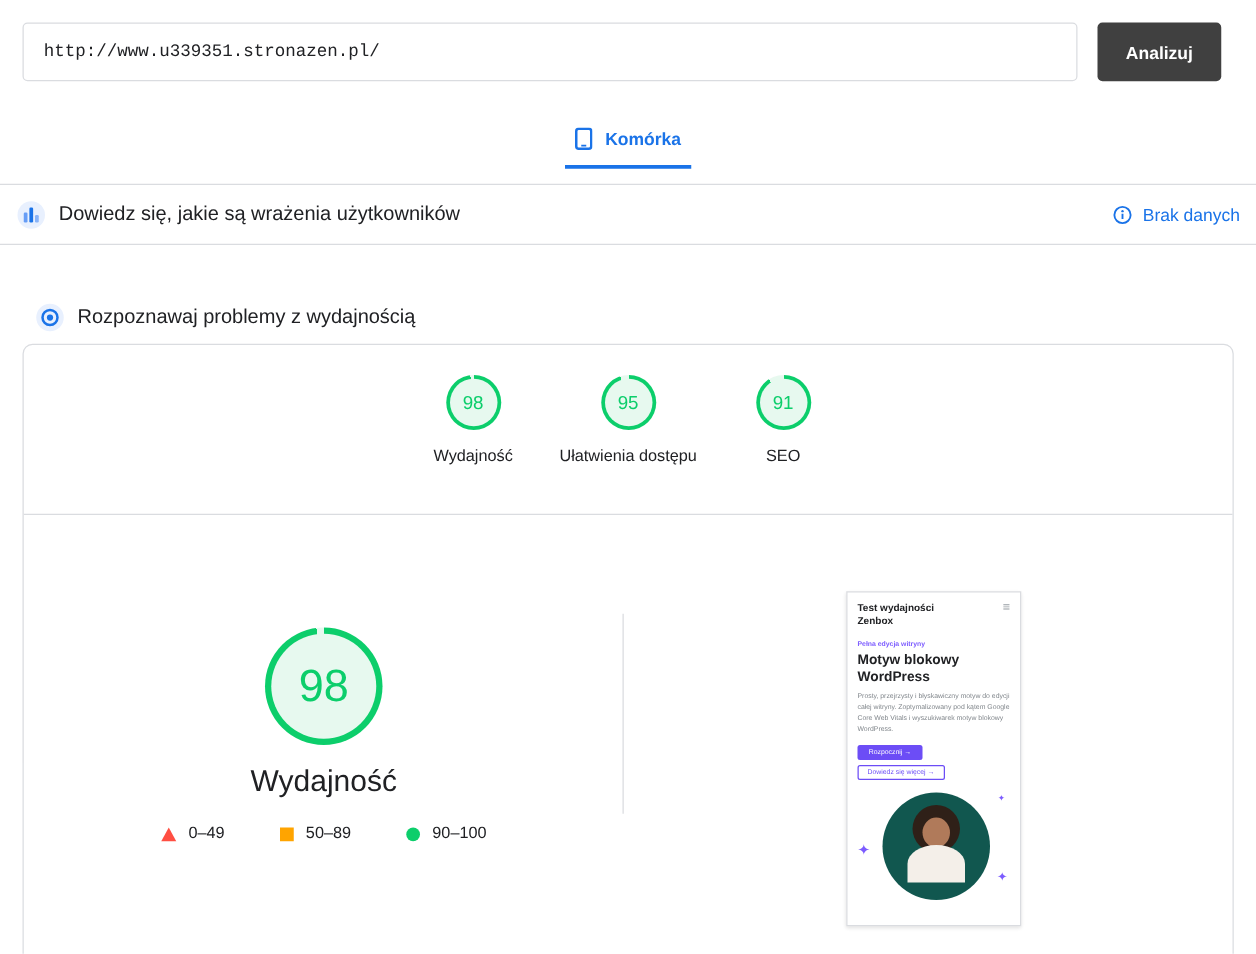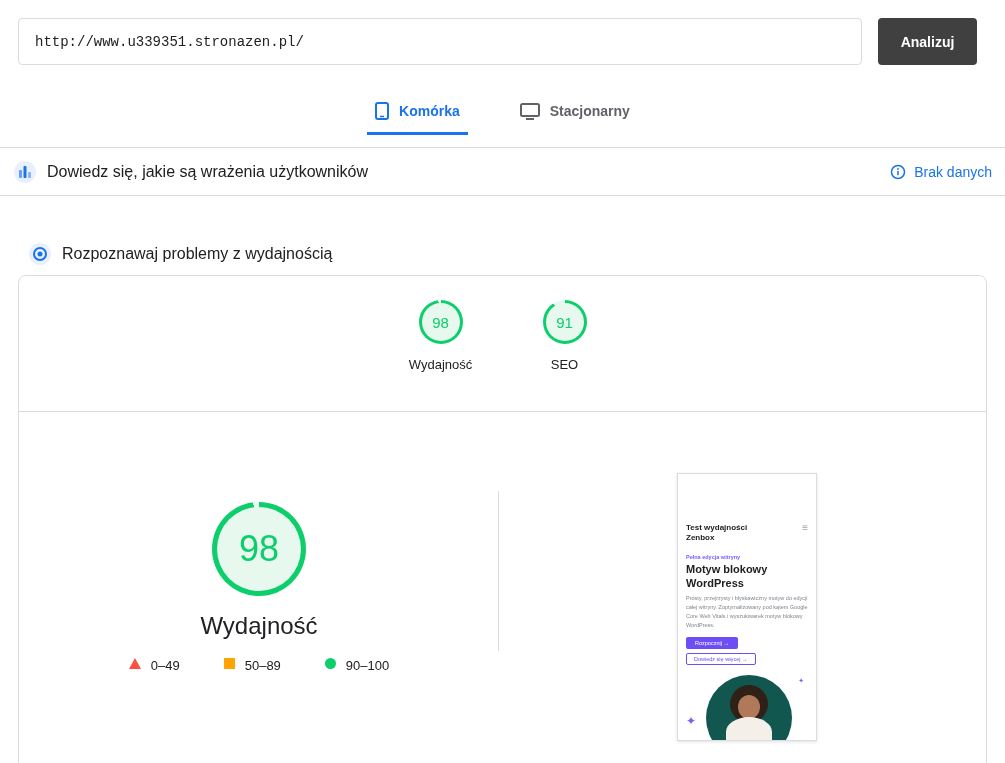--- a/index.html
+++ b/index.html
@@ -70,34 +70,34 @@
     background:conic-gradient(var(--c) calc(var(--p) * 3.6deg), var(--tint) 0deg);
     display:flex; align-items:center; justify-content:center;
   }
   .gauge::before { content:""; position:absolute; inset:5px; border-radius:50%; background:var(--tint); }
   .gauge-value { position:relative; font-size:36px; color:var(--c); }
   .gauge-title { margin-top:16px; font-size:24px; font-weight:400; color:#202124; }
   .disclaimer { margin:8px auto 0; width:446px; font-size:13px; line-height:20px; color:#3c4043; text-align:center; }
   .link { color:#1a73e8; cursor:pointer; }
 
   .legend { margin-top:18px; display:flex; justify-content:center; align-items:center; gap:44px; font-size:13px; color:#202124; }
-  .legend-item { display:flex; align-items:flex-start; gap:10px; }
+  .legend-item { display:flex; align-items:flex-end; gap:10px; }
   .swatch-tri { width:0; height:0; border-left:6px solid transparent; border-right:6px solid transparent; border-bottom:11px solid var(--c); }
   .swatch-sq { width:11px; height:11px; background:var(--c); }
   .swatch-ci { width:11px; height:11px; border-radius:50%; background:var(--c); }
 
   .vert-divider { position:absolute; left:479px; top:215px; height:160px; border-left:1px solid #dadce0; }
 
   
   .thumb {
     position:absolute; left:658px; top:197px; width:140px; height:268px;
     border:1px solid #dadce0; background:#fff; box-shadow:0 1px 3px rgba(0,0,0,.12);
     padding:8px; overflow:hidden;
   }
-  .thumb-header { display:flex; justify-content:space-between; align-items:flex-start;margin-top:41px; }
+  .thumb-header { display:flex; justify-content:space-between; align-items:flex-start; }
   .thumb-title { font-size:8px; font-weight:700; line-height:1.3; width:74px; color:#202124; }
   .menu-icon { font-size:10px; color:#9aa0a6; line-height:1; }
   .thumb-eyebrow { margin-top:10px; font-size:5.5px; font-weight:700; color:#7c5cff; }
   .thumb-heading { margin-top:3px; font-size:11px; font-weight:700; line-height:1.25; color:#202124; }
   .thumb-body { margin-top:4px; font-size:5.5px; line-height:1.65; color:#80868b; }
   .thumb-btn1 { display:inline-block; margin-top:6px; background:#6c4df6; color:#fff; font-size:5.5px; padding:3px 9px; border-radius:2px; }
   .thumb-btn2 { display:block; width:fit-content; margin-top:4px; border:1px solid #6c4df6; color:#6c4df6; font-size:5.5px; padding:2px 7px; border-radius:2px; }
 
   .thumb-img { position:relative; margin-top:6px; height:80px; }
   .teal-circle { position:absolute; left:20px; top:4px; width:86px; height:86px; border-radius:50%; background:#11574f; }
@@ -117,29 +117,20 @@
 
 <div class="tabs">
   <div class="tab active">
     <span class="tab-icon">
       <svg width="14" height="18" viewBox="0 0 14 18">
           <rect x="1" y="1" width="12" height="16" rx="2" fill="none" stroke="#1a73e8" stroke-width="2"></rect>
           <line x1="5" y1="14.5" x2="9" y2="14.5" stroke="#1a73e8" stroke-width="1.5"></line>
         </svg>
     </span>
     <span>Komórka</span>
-  </div>
-  <div class="tab">
-    <span class="tab-icon">
-      <svg width="20" height="17" viewBox="0 0 20 17">
-          <rect x="1" y="1" width="18" height="12" rx="1.5" fill="none" stroke="#5f6368" stroke-width="2"></rect>
-          <line x1="6" y1="16" x2="14" y2="16" stroke="#5f6368" stroke-width="2"></line>
-        </svg>
-    </span>
-    <span>Stacjonarny</span>
   </div>
 </div>
 
 <div class="section-ux">
   <span class="section-icon">
     <svg width="24" height="24" viewBox="0 0 24 24">
         <circle cx="12" cy="12" r="11" fill="#e8f0fe"></circle>
         <rect x="6" y="10" width="3" height="8" rx="1" fill="#669df6"></rect>
         <rect x="10.5" y="6" width="3" height="12" rx="1" fill="#1a73e8"></rect>
         <rect x="15" y="12" width="3" height="6" rx="1" fill="#8ab4f8"></rect>
@@ -172,20 +163,26 @@
 <div class="card">
 
   <div class="scores-row">
     <div class="score-item">
       <div class="score-circle" style="--c: #0cce6b; --tint: #e7f9ef; --p: 98;">
         <span class="score-value">98</span>
       </div>
       <div class="score-label">Wydajność</div>
     </div>
     <div class="score-item">
+      <div class="score-circle" style="--c: #0cce6b; --tint: #e7f9ef; --p: 95;">
+        <span class="score-value">95</span>
+      </div>
+      <div class="score-label">Ułatwienia dostępu</div>
+    </div>
+    <div class="score-item">
       <div class="score-circle" style="--c: #0cce6b; --tint: #e7f9ef; --p: 91;">
         <span class="score-value">91</span>
       </div>
       <div class="score-label">SEO</div>
     </div>
   </div>
 
   <div class="card-divider"></div>
 
   <div class="perf-left">

